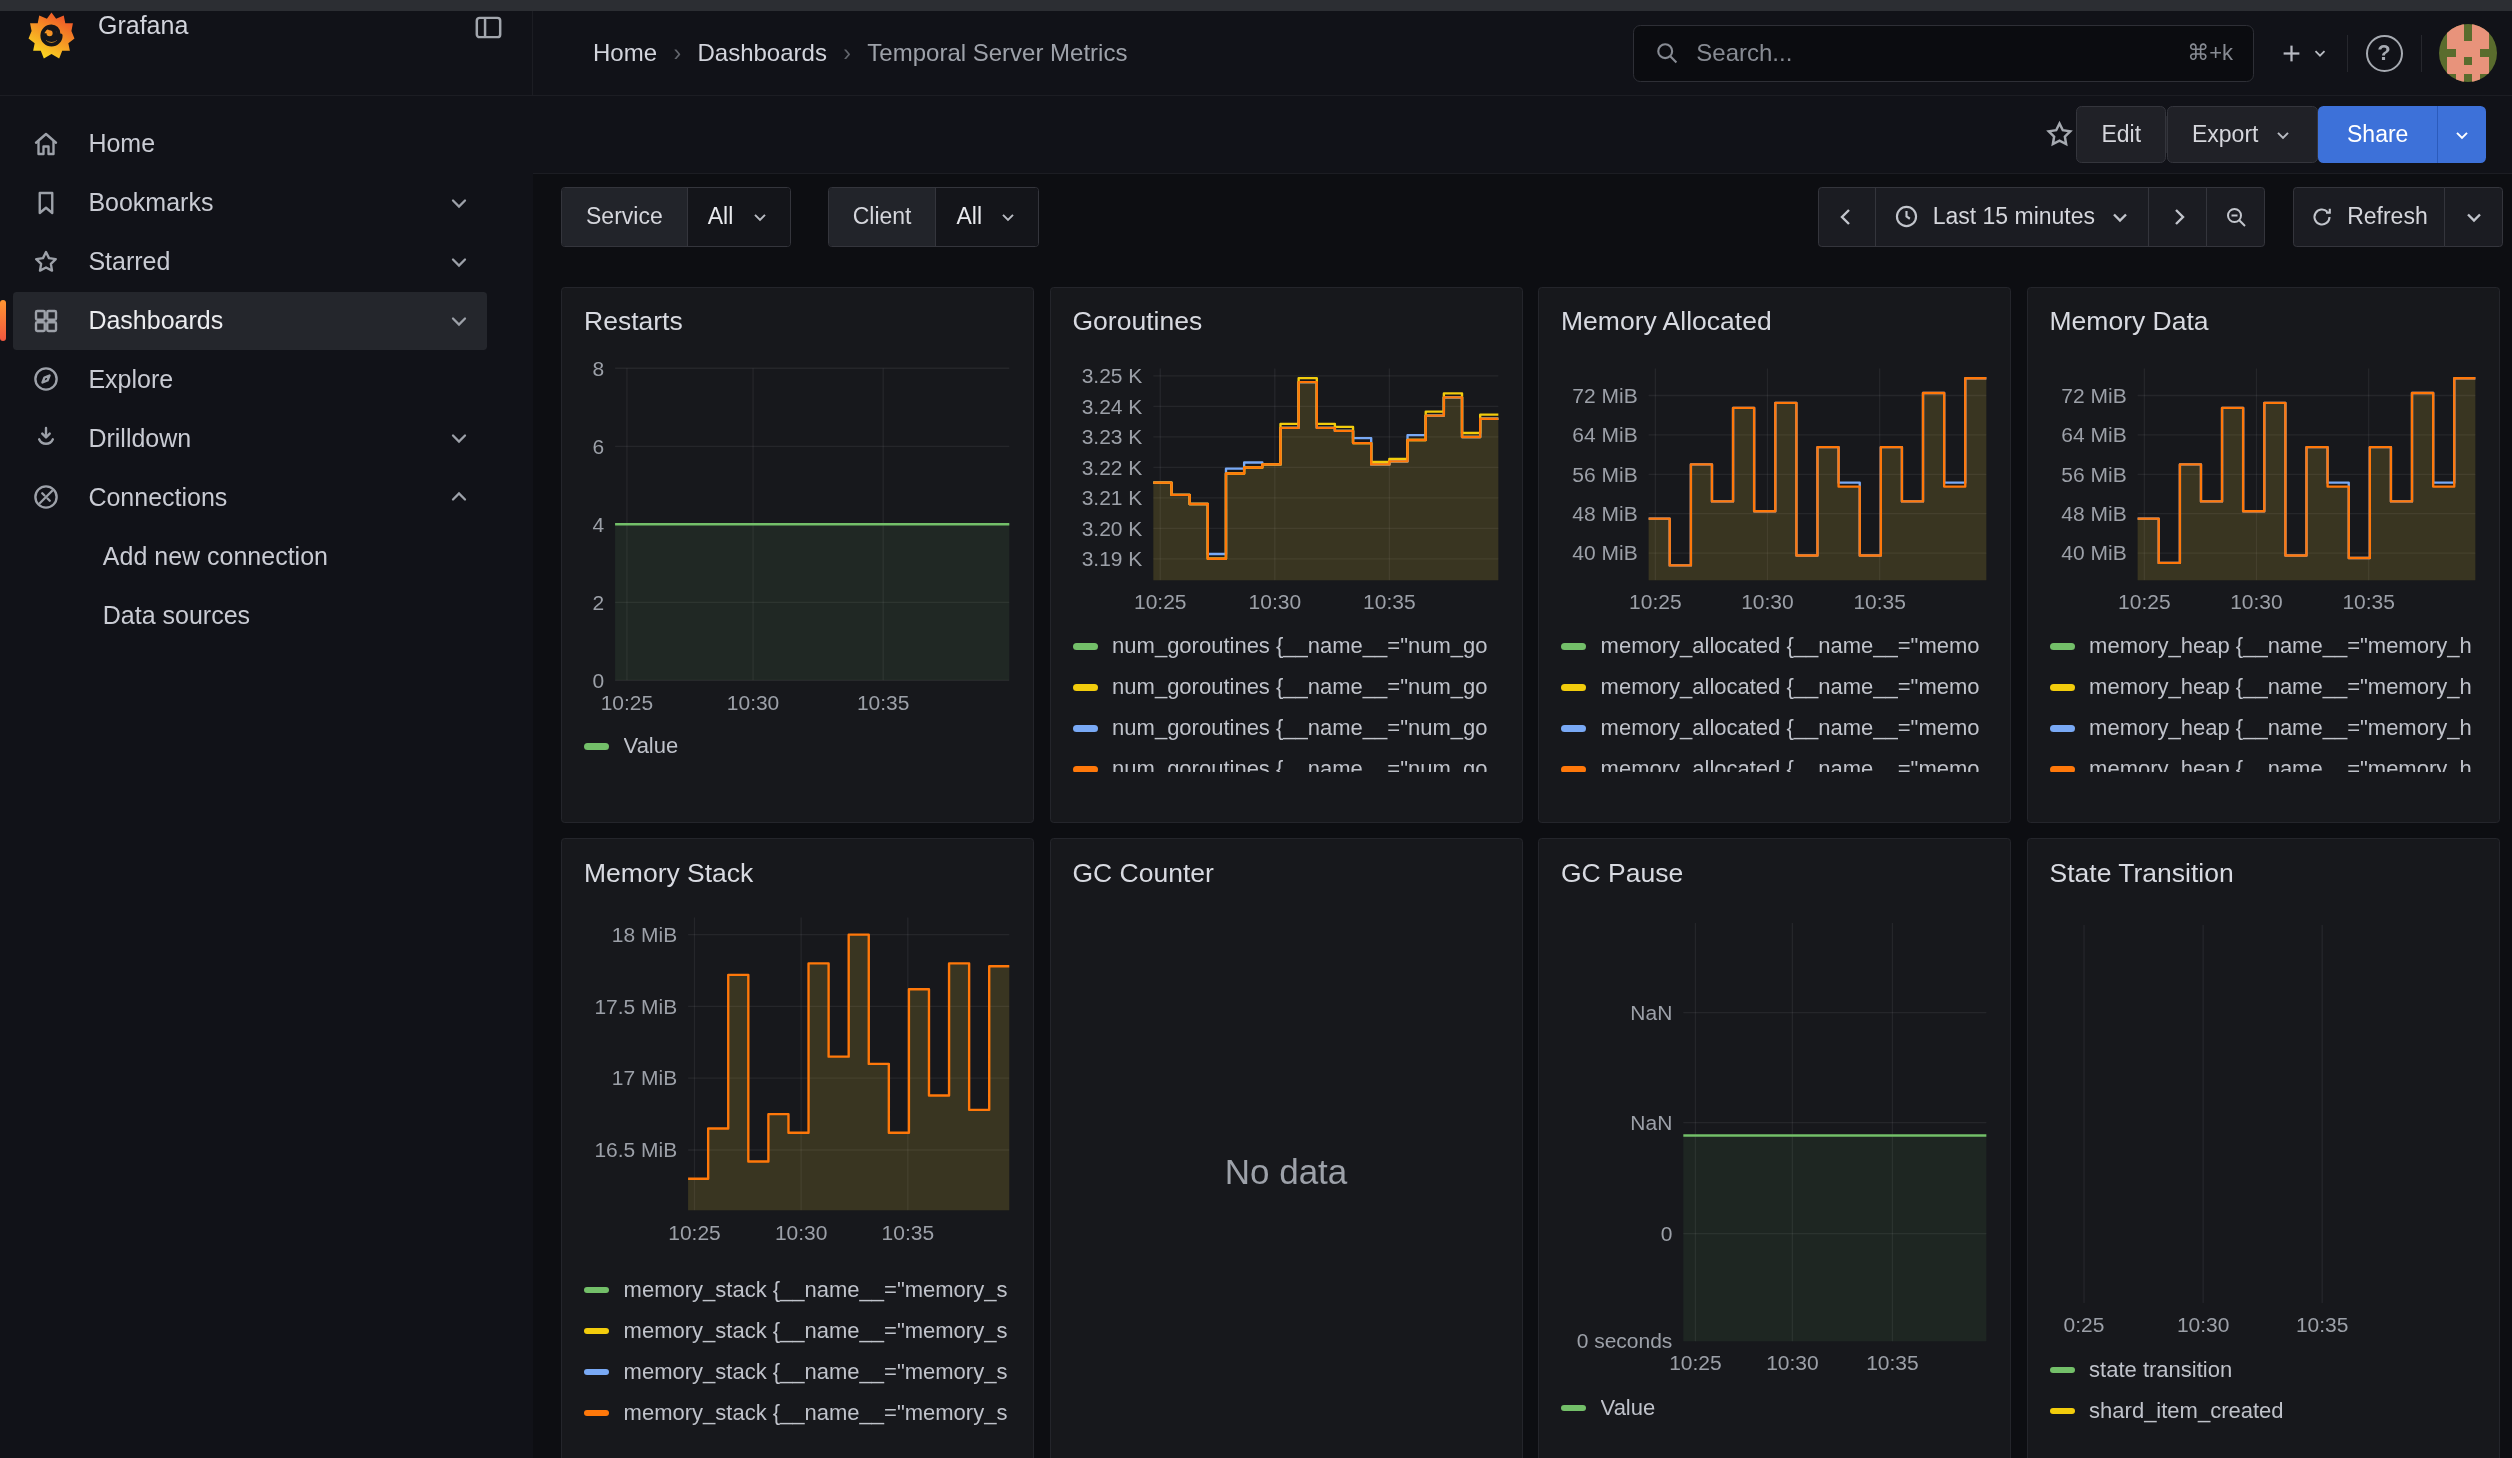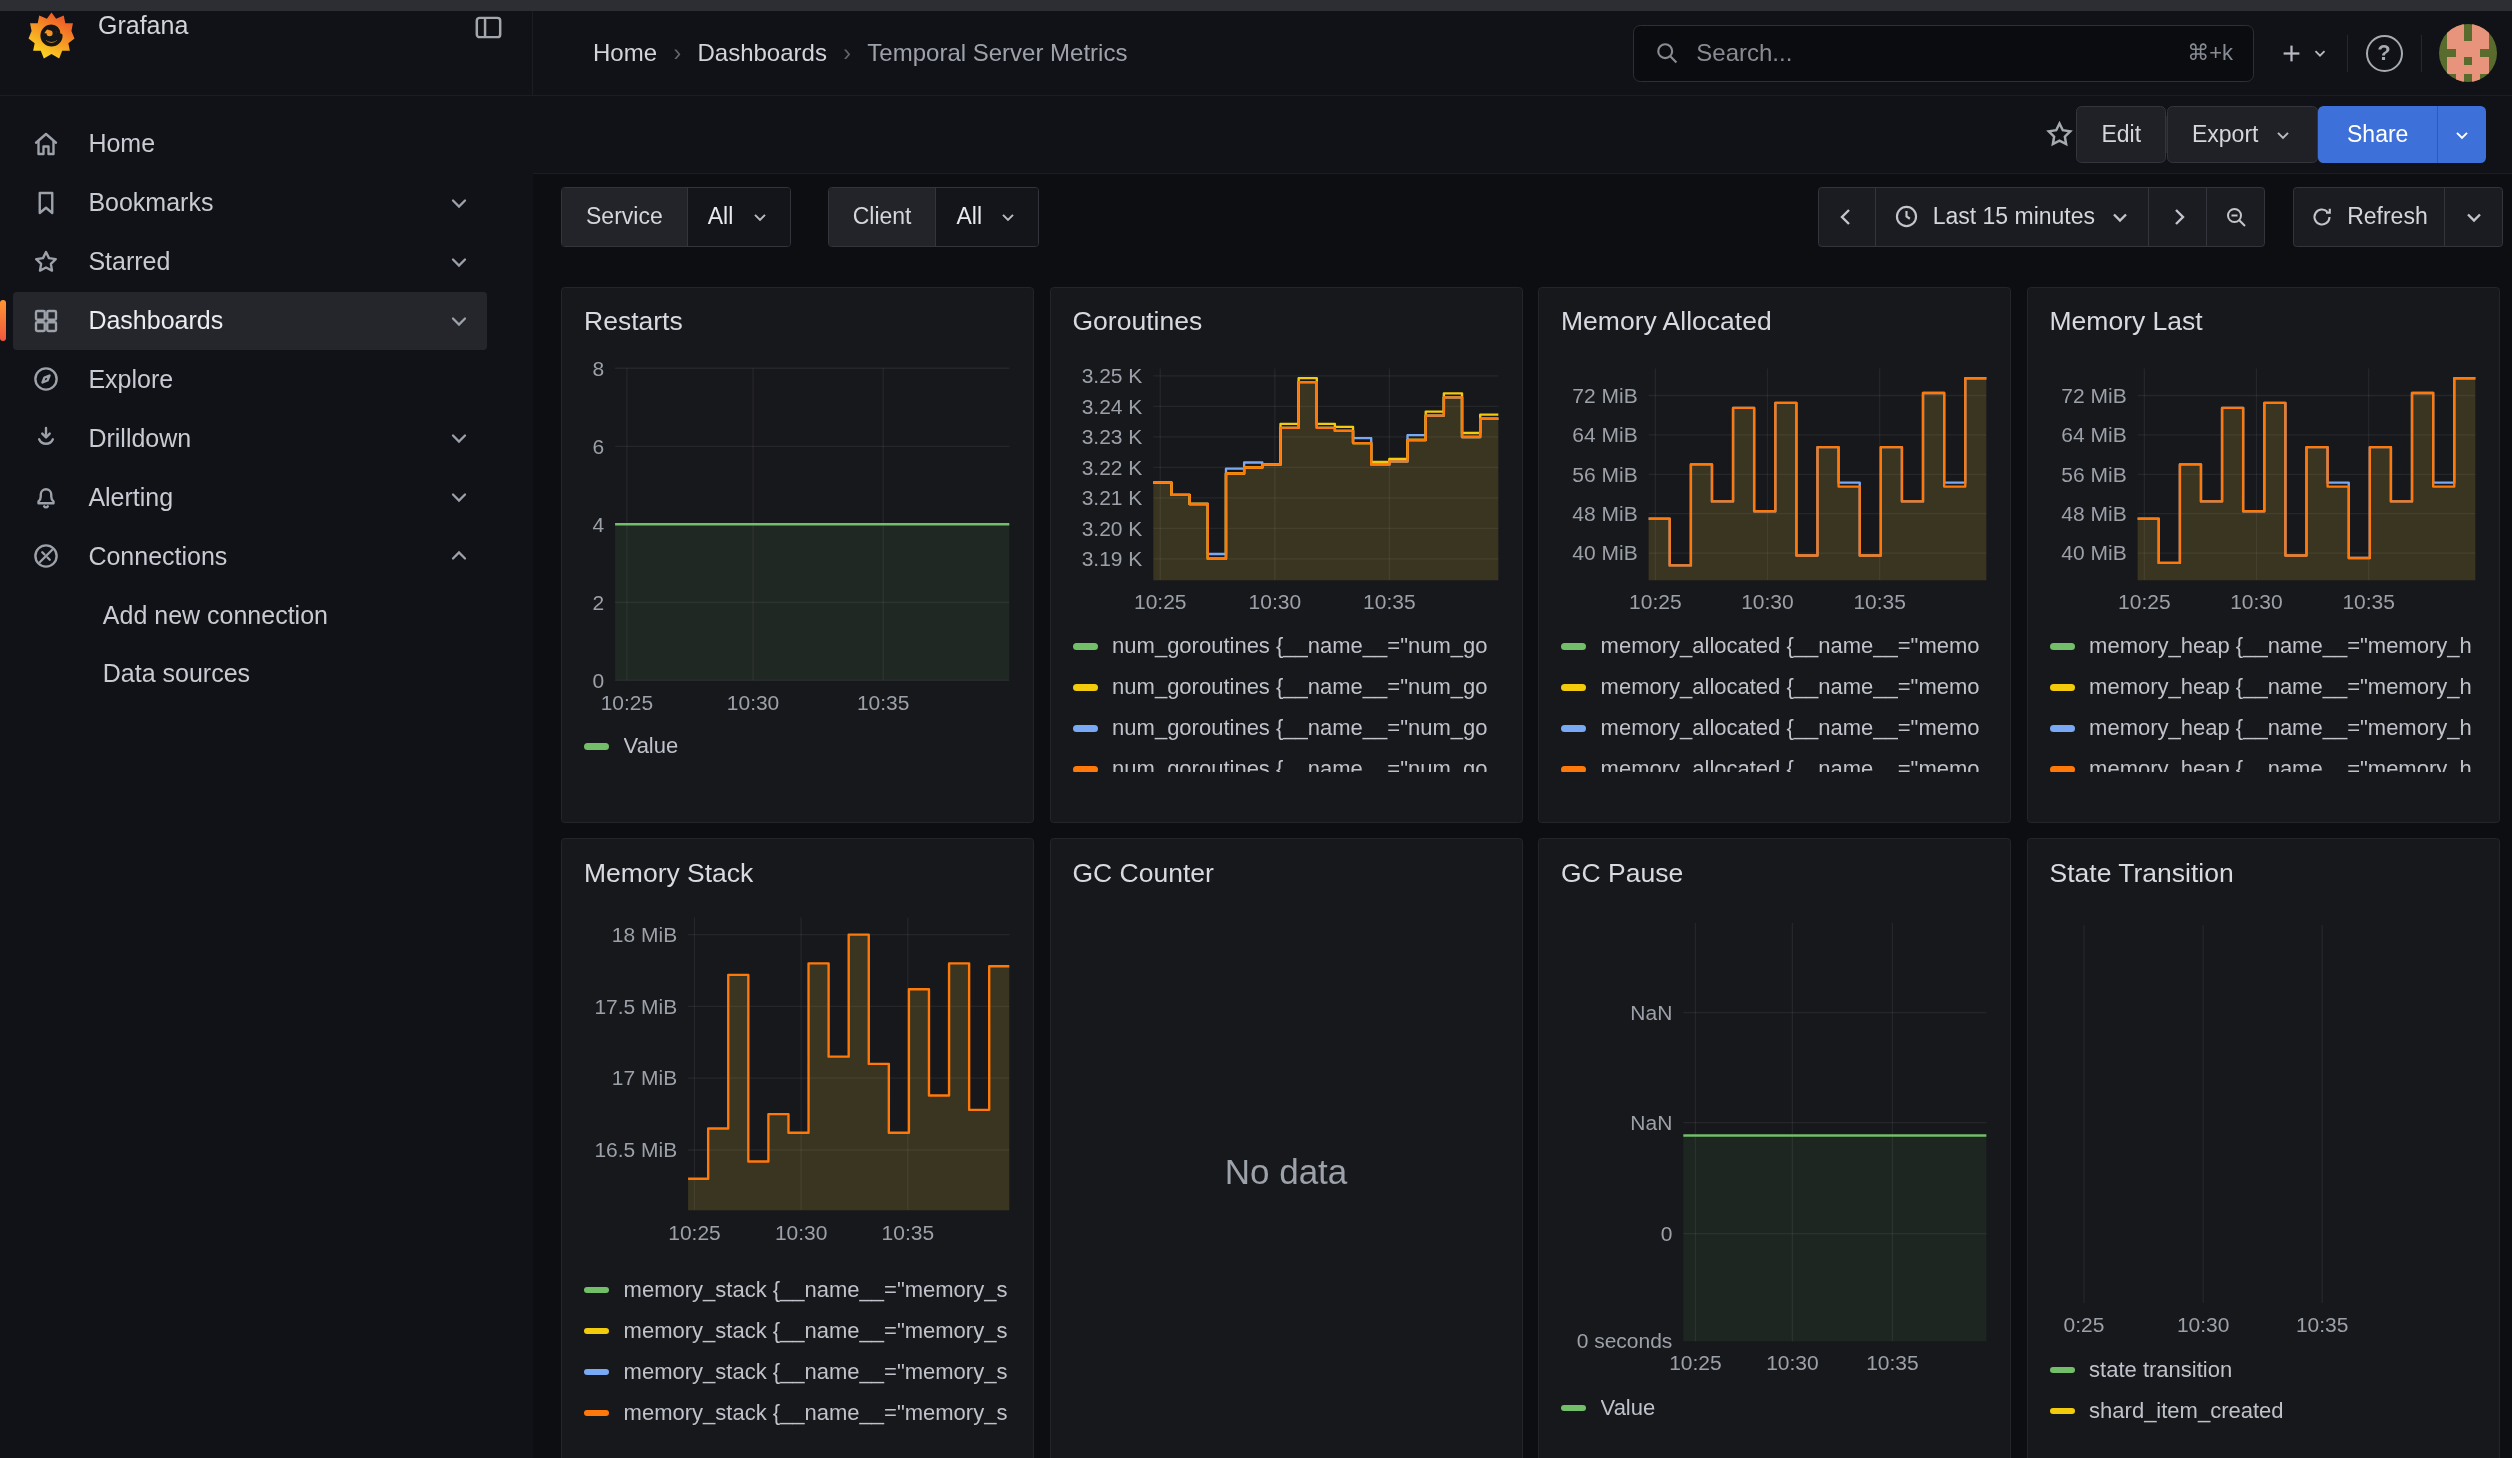--- a/index.html
+++ b/index.html
@@ -236,34 +236,20 @@
         <span class="side-label">Drilldown</span>
         <span class="side-chev">
           <svg viewBox="0 0 24 24" fill="none" stroke="currentColor" stroke-width="2.3" stroke-linecap="round">
             <polyline points="6,9.5 12,15.5 18,9.5"></polyline>
           </svg>
         </span>
       </div>
       <div class="side-item">
         <span class="side-icon">
           <svg viewBox="0 0 24 24" fill="none" stroke="currentColor" stroke-width="1.9" stroke-linecap="round" stroke-linejoin="round">
-            <path d="M6 17h12v-1.5c-1.2-1-1.8-2.2-1.8-4V10a4.2 4.2 0 0 0-8.4 0v1.5c0 1.8-.6 3-1.8 4z"></path>
-            <path d="M10.5 19.5a1.8 1.8 0 0 0 3 0"></path>
-          </svg>
-        </span>
-        <span class="side-label">Alerting</span>
-        <span class="side-chev">
-          <svg viewBox="0 0 24 24" fill="none" stroke="currentColor" stroke-width="2.3" stroke-linecap="round">
-            <polyline points="6,9.5 12,15.5 18,9.5"></polyline>
-          </svg>
-        </span>
-      </div>
-      <div class="side-item">
-        <span class="side-icon">
-          <svg viewBox="0 0 24 24" fill="none" stroke="currentColor" stroke-width="1.9" stroke-linecap="round" stroke-linejoin="round">
             <circle cx="12" cy="12" r="8.5"></circle>
             <line x1="7.2" y1="16.8" x2="16.8" y2="7.2"></line>
             <line x1="9" y1="9" x2="10.8" y2="10.8"></line>
             <line x1="13.2" y1="13.2" x2="15" y2="15"></line>
           </svg>
         </span>
         <span class="side-label">Connections</span>
         <span class="side-chev">
           <svg viewBox="0 0 24 24" fill="none" stroke="currentColor" stroke-width="2.3" stroke-linecap="round">
             <polyline points="6,14.5 12,8.5 18,14.5"></polyline>
@@ -492,21 +478,21 @@
                 <span class="dash" style="background: rgb(121, 169, 245);"></span>
                 <span class="legend-text">memory_allocated {__name__="memo</span>
               </div>
               <div class="legend-row">
                 <span class="dash" style="background: rgb(255, 120, 10);"></span>
                 <span class="legend-text">memory_allocated {__name__="memo</span>
               </div>
             </div>
           </div>
           <div class="panel r1">
-            <div class="p-title">Memory Last</div>
+            <div class="p-title">Memory Data</div>
             <div>
               <svg class="chart" width="429" height="265" viewBox="0 0 470 290">
                 <line class="grid-line" x1="103.4" y1="20" x2="103.4" y2="252"></line>
                 <line class="grid-line" x1="226.2" y1="20" x2="226.2" y2="252"></line>
                 <line class="grid-line" x1="349.1" y1="20" x2="349.1" y2="252"></line>
                 <line class="grid-line" x1="96" y1="49.7" x2="466" y2="49.7"></line>
                 <text x="84" y="57.7" text-anchor="end">72 MiB</text>
                 <line class="grid-line" x1="96" y1="92.8" x2="466" y2="92.8"></line>
                 <text x="84" y="100.8" text-anchor="end">64 MiB</text>
                 <line class="grid-line" x1="96" y1="136.0" x2="466" y2="136.0"></line>

